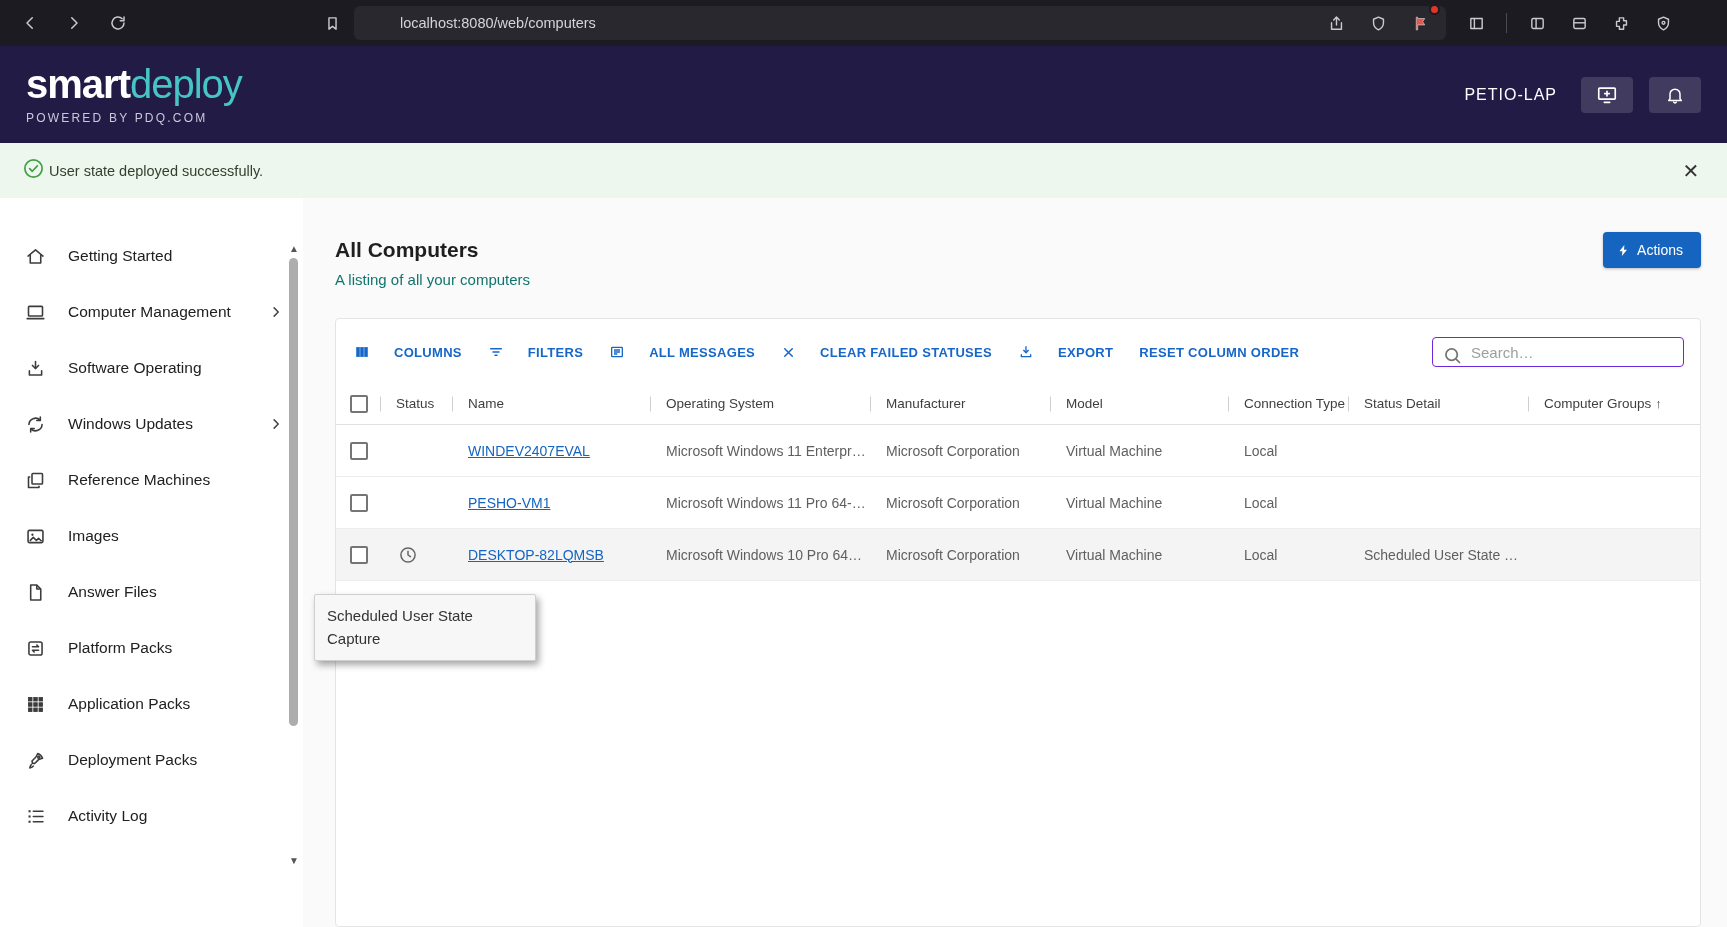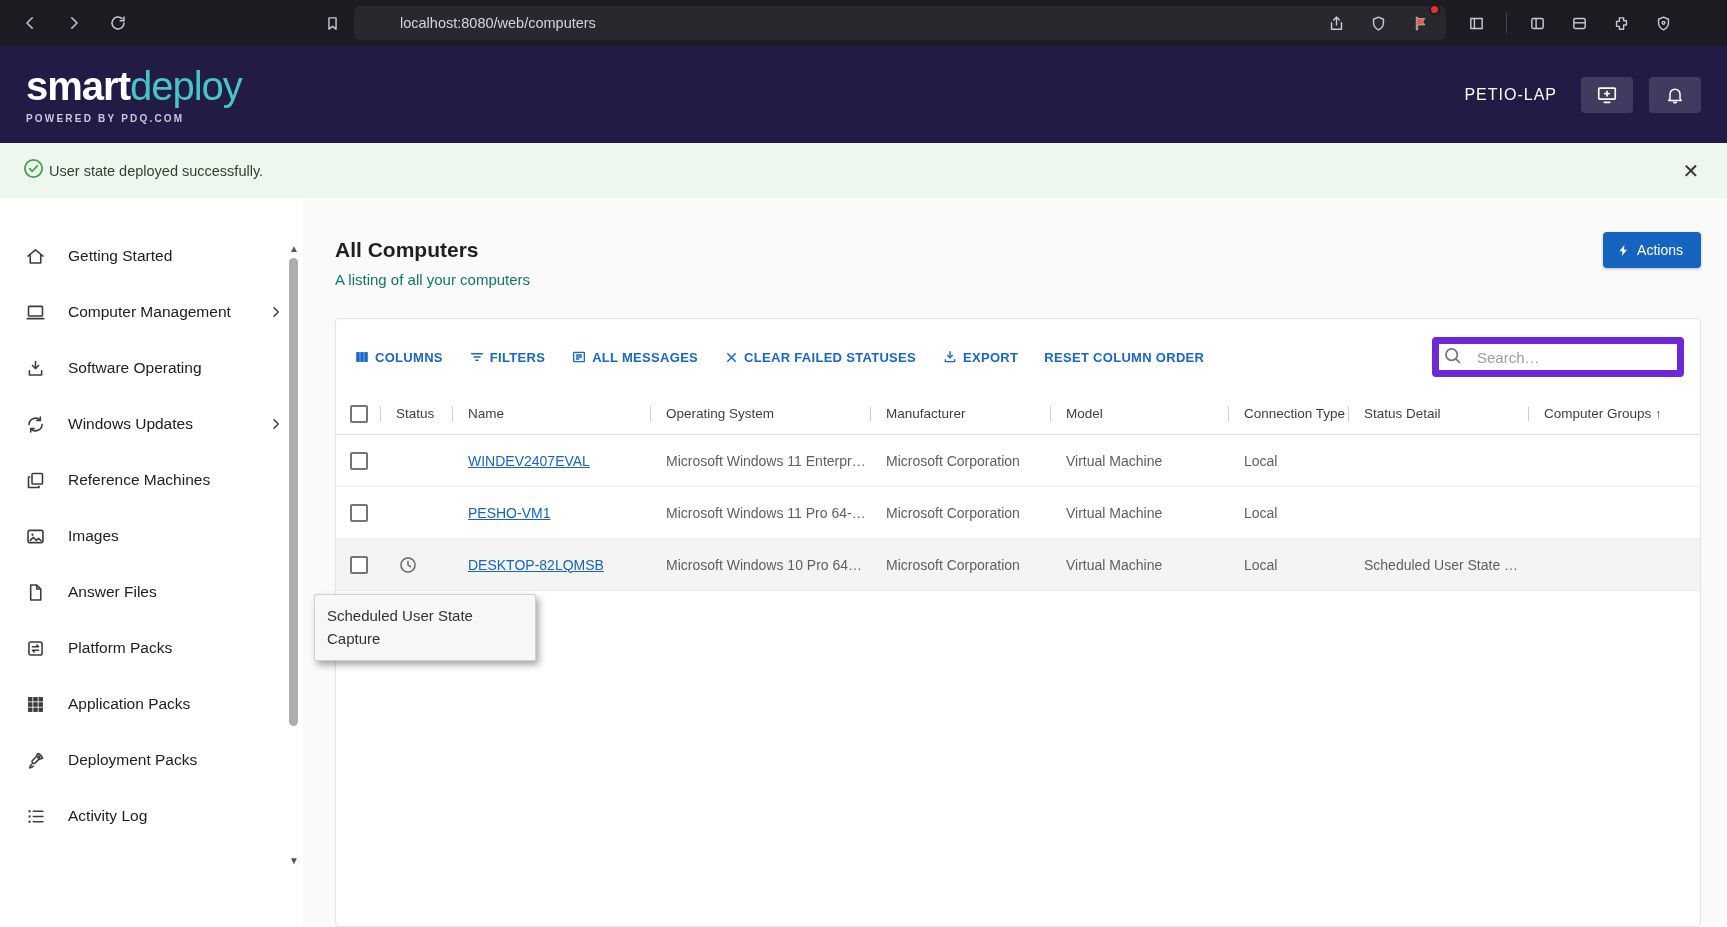--- a/index.html
+++ b/index.html
@@ -18,21 +18,21 @@
   .notif-dot { position:absolute; top:-3px; right:-4px; width:11px; height:11px; background:#e2342b; border-radius:50%; border:2px solid #1c1b22; }
   .chrome-right { display:flex; align-items:center; gap:10px; margin-left:14px; }
   .vdiv { width:1px; height:20px; background:#4a4a55; margin:0 4px; }
 
   
   .app-header { height:97px; background:#221b46; display:flex; align-items:center; padding:0 26px; }
   .logo { display:flex; flex-direction:column; cursor:pointer; }
   .logo-line { font-size:40px; letter-spacing:-1px; line-height:40px; }
   .logo-smart { color:#ffffff; font-weight:700; }
   .logo-deploy { color:#46c4c6; font-weight:400; }
-  .logo-tag { color:#c8c9da; font-size:10px; letter-spacing:2.2px; margin-top:7px; font-weight:700; }
+  .logo-tag { color:#c8c9da; font-size:12px; letter-spacing:2.2px; margin-top:7px; font-weight:400; }
   .header-right { margin-left:auto; display:flex; align-items:center; gap:16px; }
   .device-name { color:#ffffff; font-size:16px; letter-spacing:1px; margin-right:8px; }
   .hbtn { width:52px; height:36px; background:rgba(255,255,255,0.14); border-radius:4px; display:flex; align-items:center; justify-content:center; cursor:pointer; }
   .hbtn svg { stroke:#ffffff; }
 
   
   .banner { height:55px; background:#edf7ee; display:flex; align-items:center; padding:0 22px; position:relative; z-index:5; }
   .banner-text { font-size:14.5px; color:#33402f; margin-left:4px; }
   .banner-close { margin-left:auto; font-size:20px; color:#333; cursor:pointer; width:28px; height:28px; display:flex; align-items:center; justify-content:center; }
 
@@ -60,24 +60,24 @@
 
   
   .main { flex:1; padding:40px 26px 0 32px; display:flex; flex-direction:column; position:relative; background:#fafafa; }
   .page-title { font-size:21px; font-weight:700; color:#1f1f1f; }
   .page-subtitle { font-size:15px; color:#0f766e; margin-top:9px; }
   .actions-btn { position:absolute; top:34px; right:26px; background:#1565c0; color:#fff; border:none; border-radius:4px; font-size:14px; font-family:inherit; padding:10px 18px 10px 14px; display:flex; align-items:center; gap:7px; cursor:pointer; box-shadow:0 1px 3px rgba(0,0,0,0.25); }
   .actions-btn svg { fill:#fff; }
 
   .card { margin-top:30px; background:#ffffff; border:1px solid #e4e4e4; border-radius:4px; flex:1; overflow:hidden; display:flex; flex-direction:column; }
   .card-toolbar { display:flex; align-items:center; padding:18px 16px 16px 18px; gap:26px; }
-  .tbar-btn { display:flex; align-items:center; gap:5px; color:#1667c9; font-size:13px; font-weight:600; letter-spacing:0.3px; cursor:pointer; white-space:nowrap; }
+  .tbar-btn { display:flex; align-items:center; gap:24px; color:#1667c9; font-size:13px; font-weight:600; letter-spacing:0.3px; cursor:pointer; white-space:nowrap; }
   .tbar-btn svg { stroke:#1667c9; }
   .search-wrap { margin-left:auto; position:relative; }
-  .search-input { width:252px; height:40px; border:7px solid #6d28d9; border-radius:4px; padding:0 10px 0 38px; font-size:15px; font-family:inherit; color:#333; background:#fff; outline:none; }
+  .search-input { width:252px; height:30px; border:1px solid #6d28d9; border-radius:4px; padding:0 10px 0 38px; font-size:15px; font-family:inherit; color:#333; background:#fff; outline:none; }
   .search-input::placeholder { color:#9e9e9e; }
   .search-icon { position:absolute; left:10px; top:8px; }
 
   .tgrid { display:grid; grid-template-columns:44px 72px 198px 220px 180px 178px 120px 180px 1fr; align-items:center; }
   .thead { height:42px; border-bottom:1px solid #e0e0e0; color:#3f3f3f; font-size:13.5px; }
   .th { padding-left:16px; position:relative; height:100%; display:flex; align-items:center; gap:4px; }
   .th.sep::before { content:''; position:absolute; left:0; top:50%; transform:translateY(-50%); height:15px; border-left:1px solid #cfcfcf; }
   .sort-arrow { font-size:13px; color:#3f3f3f; }
   .trow { height:52px; border-bottom:1px solid #ededed; font-size:14px; cursor:pointer; }
   .trow.hovered { background:#f4f4f4; }

